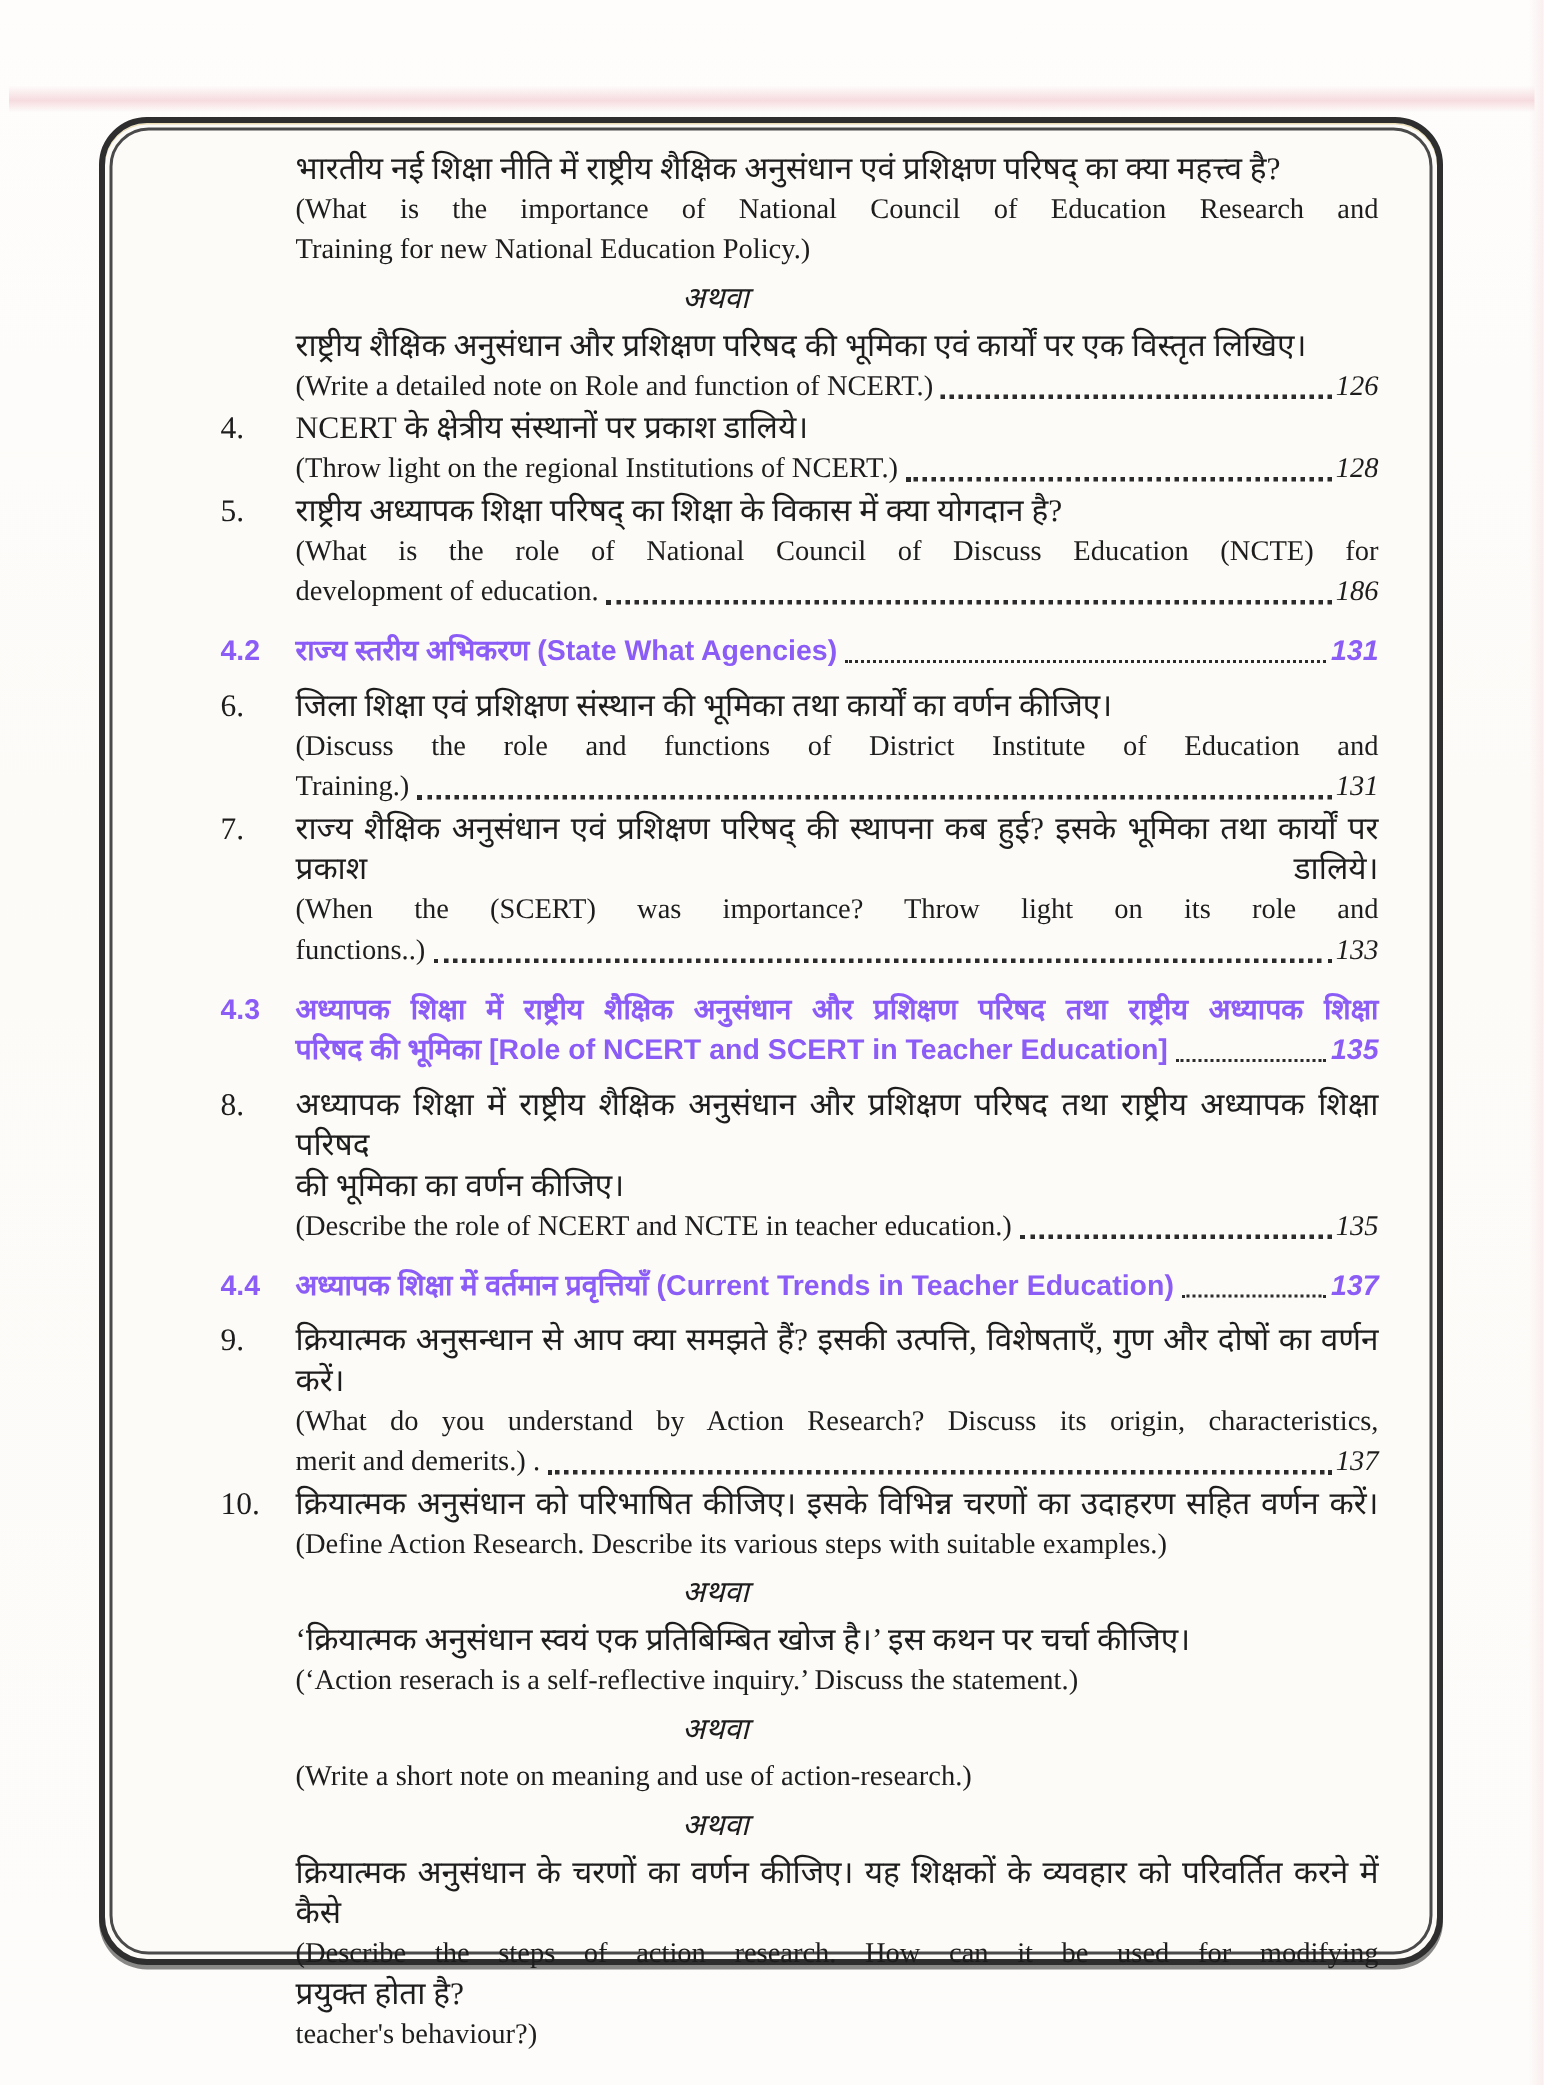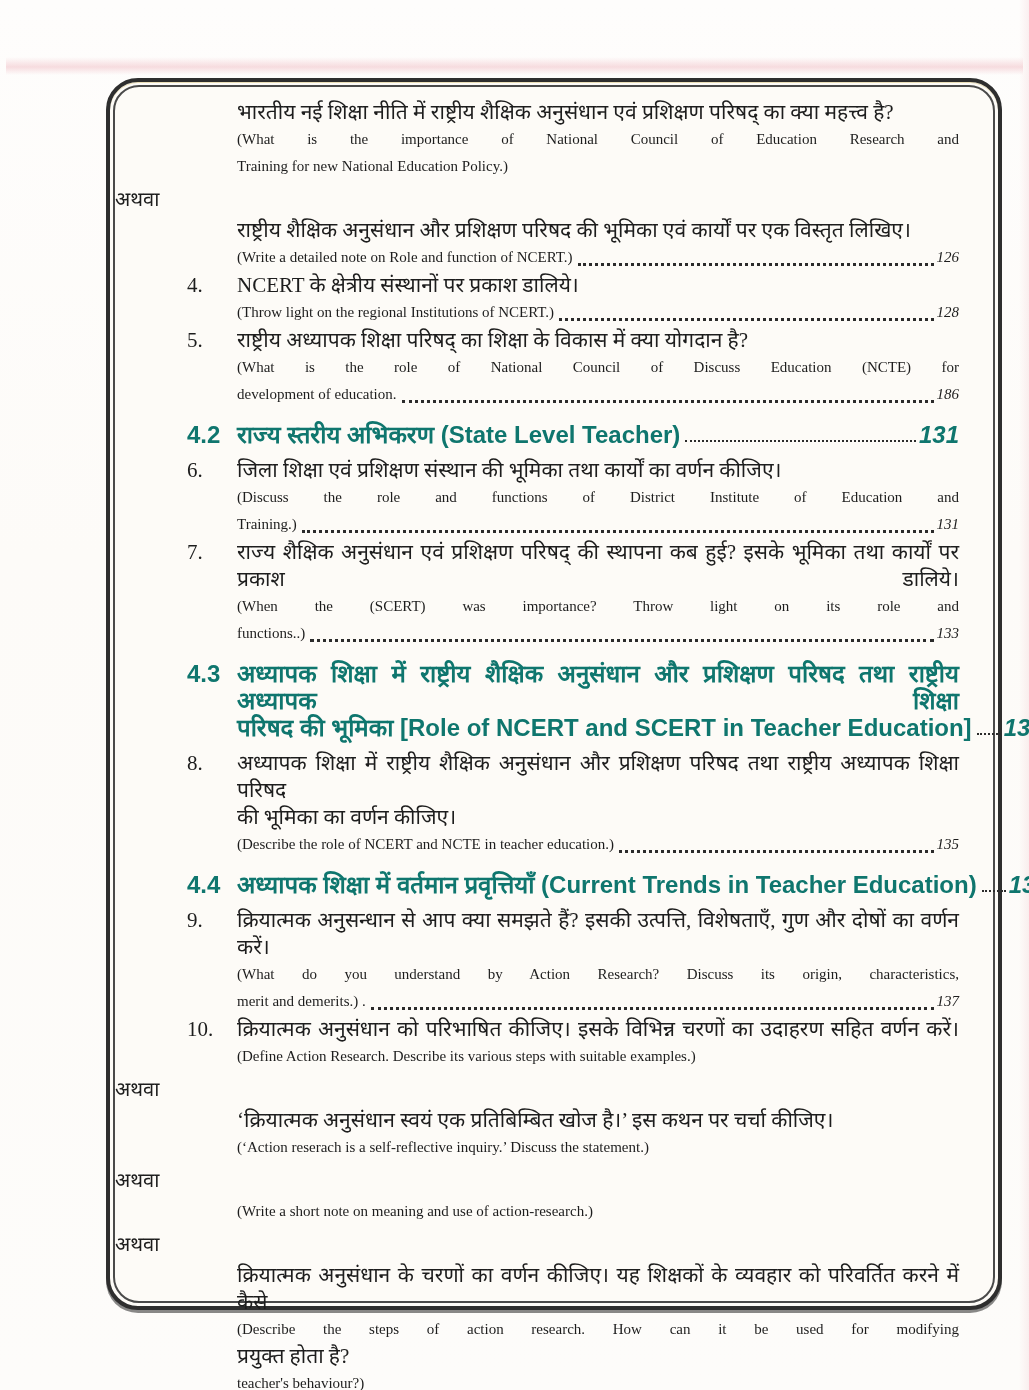--- a/index.html
+++ b/index.html
@@ -18,55 +18,54 @@
   .edge-tint{
     position:absolute;top:0;bottom:0;right:0;width:10px;
     background:linear-gradient(90deg, rgba(238,196,202,0), rgba(238,196,202,.25));
     pointer-events:none;
   }
   .frame{
     position:absolute;left:66px;top:78px;width:896px;height:1232px;
     border:4px solid #2e2e2e;border-radius:32px;box-sizing:border-box;
     background:#fdfbf7;
     box-shadow:0 3px 0 rgba(40,40,40,.55), 0 1px 0 rgba(200,170,60,.35) inset;
-    margin-left:40px;
   }
   .frame-inner{
     position:absolute;inset:3px;
     border:2px solid #4a4a4a;border-radius:26px;
   }
   .content{
     position:absolute;inset:0;
     padding:11px 34px 0 0;box-sizing:border-box;
   }
   .block{display:flex;margin:1px 0;}
   .num{
     width:122px;flex:none;padding-left:72px;box-sizing:border-box;
     font-size:21px;line-height:27px;
   }
   .body{flex:1;min-width:0;}
-  .line{font-size:15px;line-height:27px;}
+  .line{font-size:19px;line-height:27px;}
   .line.hi{font-size:21px;}
   .line.j{text-align:justify;text-align-last:justify;}
   .flexline{display:flex;}
   .flexline .lt{white-space:nowrap;}
   .leader{
     flex:1;min-width:24px;
     border-bottom:3px dotted #2b2b2b;
     margin:0 3px 5px 5px;
   }
   .pg{flex:none;font-style:italic;}
   .section{margin:13px 0 9px;}
   .section .num,.section .line{
     font-family:"Liberation Sans", sans-serif;
-    font-weight:bold;font-size:24px;color:#0f766e;
+    font-weight:bold;font-size:19px;color:#8b5cf6;
   }
   .section .leader{border-bottom-width:2px;margin-bottom:6px;}
   .or-line{
-    font-size:20px;line-height:27px;
+    text-align:center;font-style:italic;font-size:20px;line-height:27px;
     margin:6px 40px 4px 0;
   }
 </style>
 </head>
 <body>
 
 <div class="page">
   <div class="pink-band"></div>
   <div class="edge-tint"></div>
   <div class="frame">
@@ -112,21 +111,21 @@
                 <span class="lt">development of education.</span>
                 <span class="leader"></span>
                 <span class="pg">186</span>
               </div>
             </div>
           </div>
           <div class="block section">
             <div class="num">4.2</div>
             <div class="body">
               <div class="line hi flexline">
-                <span class="lt">राज्य स्तरीय अभिकरण (State Level Teacher)</span>
+                <span class="lt">राज्य स्तरीय अभिकरण (State What Agencies)</span>
                 <span class="leader"></span>
                 <span class="pg">131</span>
               </div>
             </div>
           </div>
           <div class="block">
             <div class="num">6.</div>
             <div class="body">
               <div class="line hi">जिला शिक्षा एवं प्रशिक्षण संस्थान की भूमिका तथा कार्यों का वर्णन कीजिए।</div>
               <div class="line en j">(Discuss the role and functions of District Institute of Education and</div>

